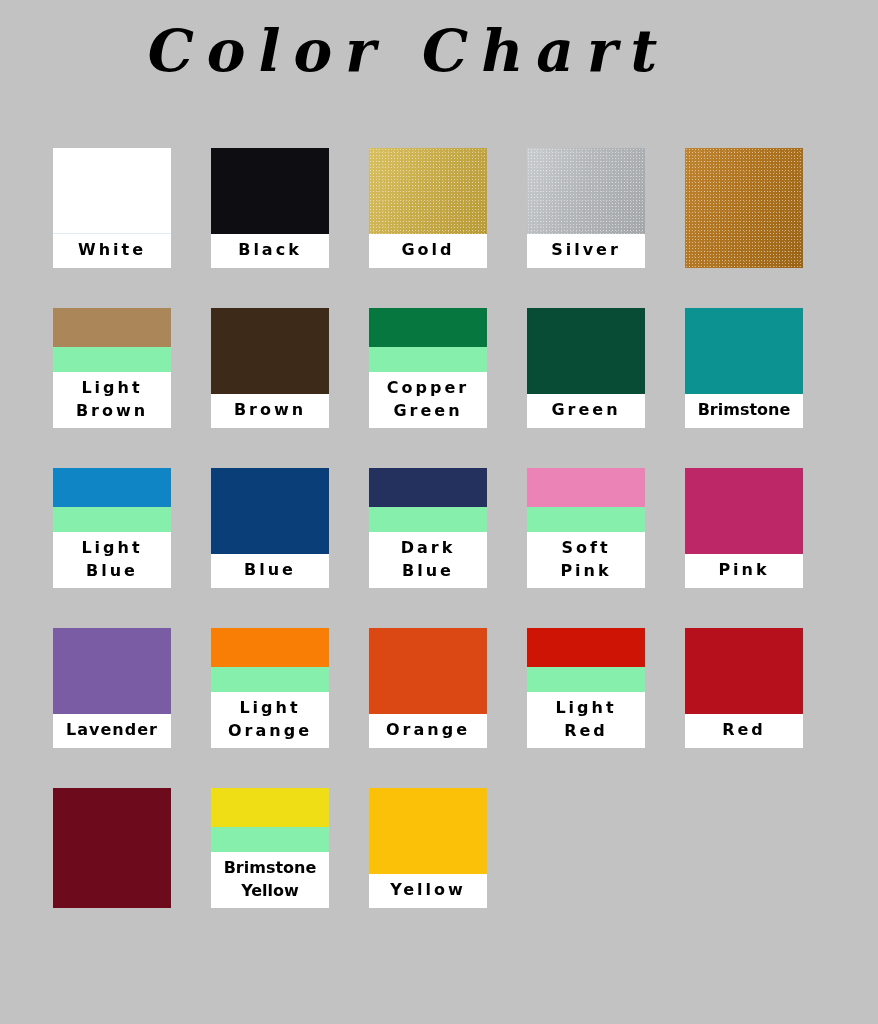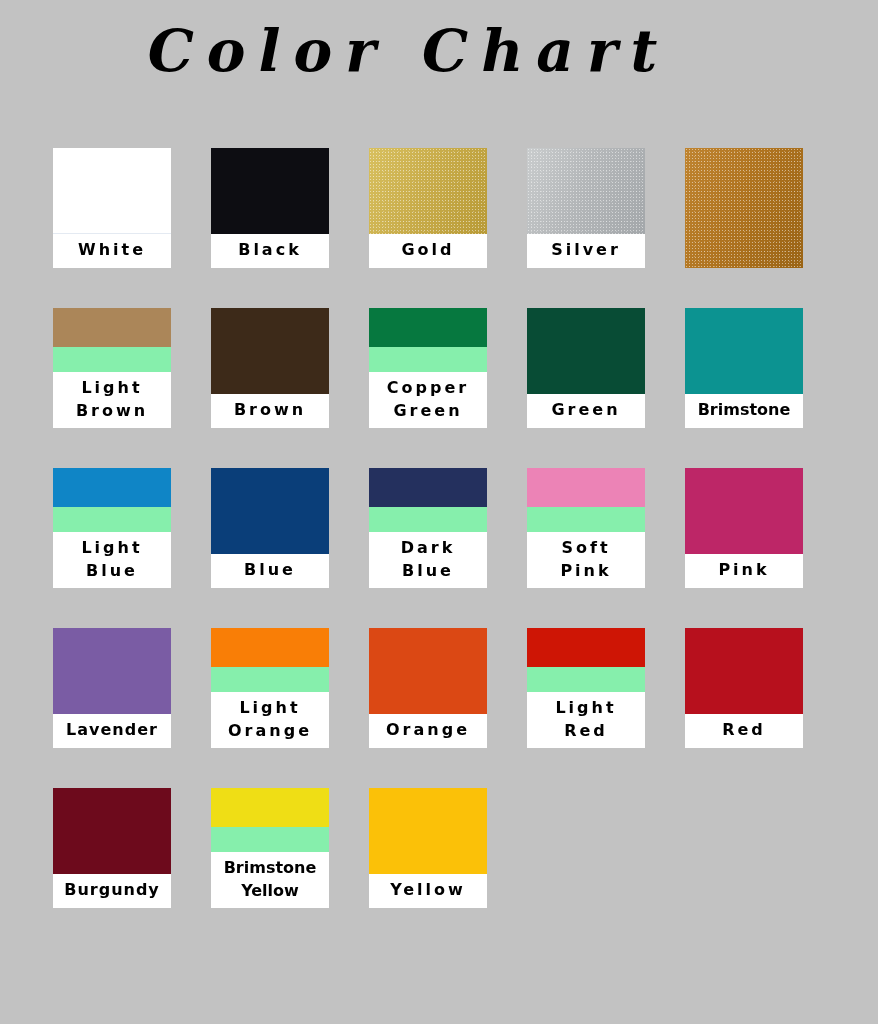--- a/index.html
+++ b/index.html
@@ -210,21 +210,20 @@
         <div class="swatch-color" style="background: rgb(206, 21, 5);"></div>
         <div class="swatch-label two-line">Light
 Red</div>
       </div>
       <div class="swatch-card">
         <div class="swatch-color" style="background: rgb(183, 16, 29);"></div>
         <div class="swatch-label">Red</div>
       </div>
       <div class="swatch-card">
         <div class="swatch-color" style="background: rgb(109, 10, 28);"></div>
-        <div class="swatch-label semi-tight">Burgundy</div>
       </div>
       <div class="swatch-card">
         <div class="swatch-color" style="background: rgb(239, 222, 21);"></div>
         <div class="swatch-label tight two-line">Brimstone
 Yellow</div>
       </div>
       <div class="swatch-card">
         <div class="swatch-color" style="background: rgb(251, 193, 8);"></div>
         <div class="swatch-label">Yellow</div>
       </div>

